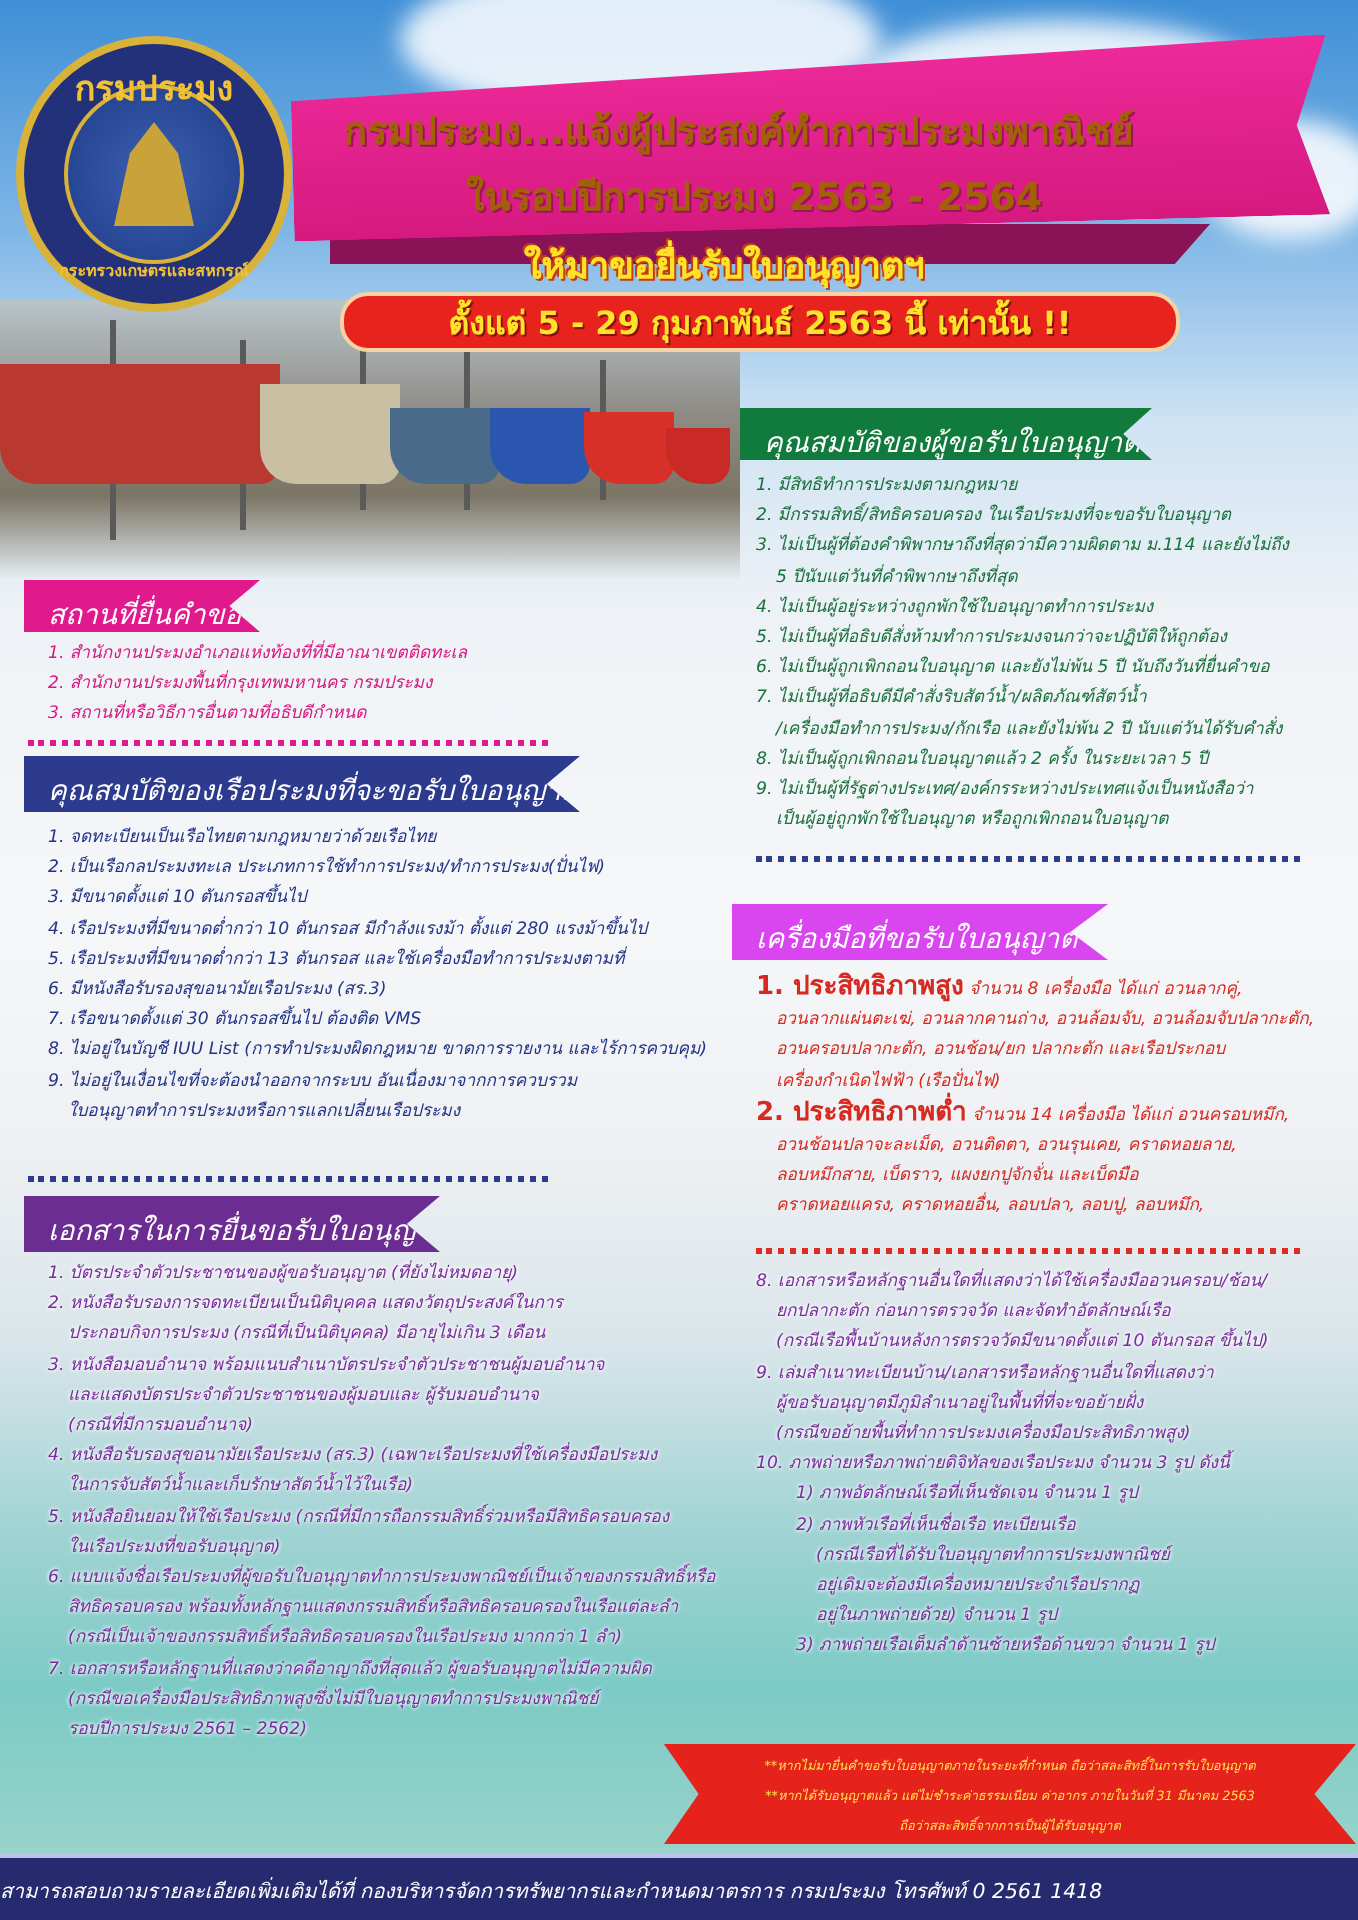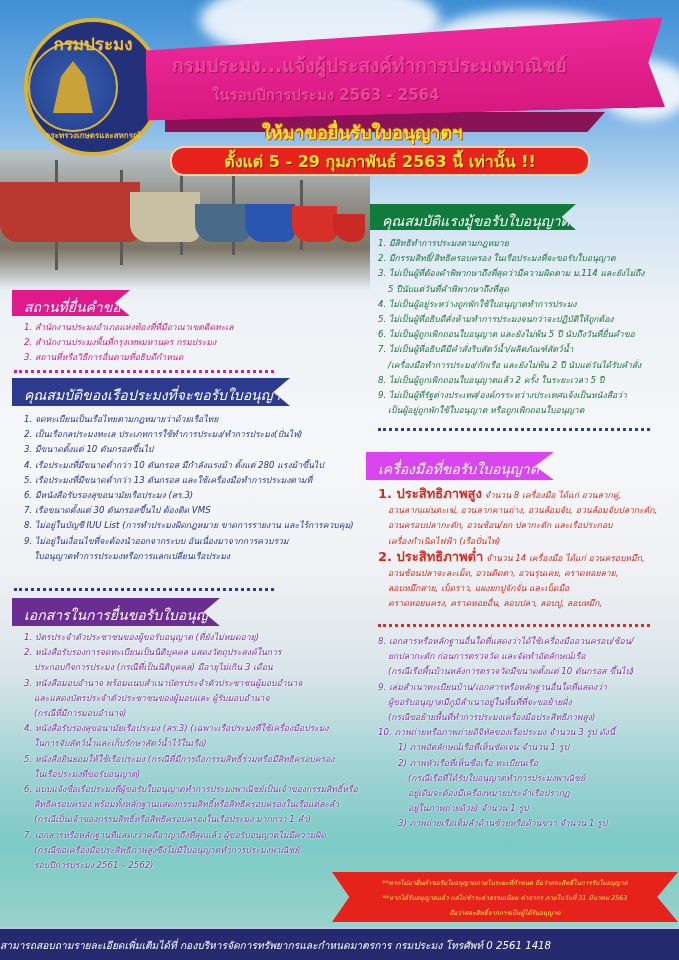--- a/index.html
+++ b/index.html
@@ -11,41 +11,41 @@
   }
   .cloud { position: absolute; background: #ffffff; border-radius: 50%; opacity: 0.85; filter: blur(6px); }
   .boats {
     position: absolute; left: 0; top: 150px; width: 370px; height: 140px;
     background: linear-gradient(180deg, #b9c4c9 0%, #8e8c85 40%, #7c7565 70%, rgba(220,220,215,0) 100%);
   }
   .boat { position: absolute; bottom: 48px; border-radius: 0 0 10px 18px; }
   .mast { position: absolute; width: 3px; background: #5a5a5a; }
 
   .logo {
-    position: absolute; left: 24px; top: 18px; width: 138px; height: 138px; border-radius: 50%;
-    background: #23307a; border: 4px solid #d9b23a; display: flex; align-items: center; justify-content: flex-start; text-decoration: underline;
+    position: absolute; left: 8px; top: 18px; width: 138px; height: 138px; border-radius: 50%;
+    background: #23307a; border: 4px solid #d9b23a; display: flex; align-items: center; justify-content: center; text-decoration: underline;
   }
   .logo-inner {
     width: 90px; height: 90px; border-radius: 50%; background: radial-gradient(circle, #3c5fb0 0%, #274795 70%);
     border: 2px solid #d9b23a; display: flex; align-items: center; justify-content: center;
   }
   .logo-emblem { width: 40px; height: 52px; background: #c9a23a; clip-path: polygon(50% 0, 80% 30%, 100% 100%, 0 100%, 20% 30%); }
   .logo-top { position: absolute; top: 8px; left: 0; right: 0; text-align: center; color: #f2c233; font-weight: bold; font-size: 17px; }
   .logo-bottom { position: absolute; bottom: 10px; left: 0; right: 0; text-align: center; color: #f2c233; font-weight: bold; font-size: 8px; }
 
   .banner-main {
     position: absolute; left: 146px; top: 24px; width: 518px; height: 90px;
     background: linear-gradient(180deg, #ee2a9a 0%, #d6197f 100%);
     clip-path: polygon(0 22%, 100% 0, 97% 50%, 100% 100%, 0 100%);
     transform: rotate(-1.5deg);
   }
   .banner-tail { position: absolute; left: 165px; top: 112px; width: 440px; height: 20px; background: #8a1256; clip-path: polygon(0 0, 100% 0, 96% 100%, 0 100%); }
-  .title1, .title2 { position: absolute; color: #ec4899; font-weight: bold; text-shadow: 1px 1px 0 #a0105e; white-space: nowrap; }
+  .title1, .title2 { position: absolute; color: #a16207; font-weight: bold; text-shadow: 1px 1px 0 #a0105e; white-space: nowrap; }
   .title1 { left: 172px; top: 50px; font-size: 19px; }
-  .title2 { left: 212px; top: 83px; font-size: 15px; }
+  .title2 { left: 233px; top: 83px; font-size: 19px; }
   .subtitle { position: absolute; left: 262px; top: 118px; font-size: 18px; color: #ffe22a; font-weight: bold; text-shadow: 1px 1px 0 #c63c12, -1px -1px 0 #c63c12; white-space: nowrap; }
   .date-banner {
     position: absolute; left: 170px; top: 146px; width: 420px; height: 30px; border-radius: 14px;
     background: #e8231d; border: 2px solid #f5d3a2; color: #ffe22a; font-weight: bold; font-size: 16px;
     display: flex; align-items: center; justify-content: center; white-space: nowrap; text-shadow: 1px 1px 0 #8a0f0f;
   }
 
   .ribbon { position: absolute; color: #fff; font-style: italic; font-size: 14px; padding: 6px 12px; white-space: nowrap; }
   .ribbon.green { background: #117a3d; clip-path: polygon(0 0, 100% 0, 93% 50%, 100% 100%, 0 100%); }
   .ribbon.pink { background: #e0198c; clip-path: polygon(0 0, 100% 0, 87% 50%, 100% 100%, 0 100%); }
@@ -107,21 +107,21 @@
 </div>
 
 <div class="banner-tail"></div>
 <div class="banner-main"></div>
 <div class="title1">กรมประมง...แจ้งผู้ประสงค์ทำการประมงพาณิชย์</div>
 <div class="title2">ในรอบปีการประมง 2563 - 2564</div>
 <div class="subtitle">ให้มาขอยื่นรับใบอนุญาตฯ</div>
 <div class="date-banner">ตั้งแต่ 5 - 29 กุมภาพันธ์ 2563 นี้ เท่านั้น !!</div>
 
 <div class="ribbon green" style="left:370px;top:204px;width:206px;height:26px;">
-  <span>คุณสมบัติแรงมู้ขอรับใบอนุญาต</span>
+  <span>คุณสมบัติของผู้ขอรับใบอนุญาต</span>
 </div>
 <ul class="list green" style="left:378px;top:236px;">
   <li>1. มีสิทธิทำการประมงตามกฎหมาย</li>
   <li>2. มีกรรมสิทธิ์/สิทธิครอบครอง ในเรือประมงที่จะขอรับใบอนุญาต</li>
   <li>3. ไม่เป็นผู้ที่ต้องคำพิพากษาถึงที่สุดว่ามีความผิดตาม ม.114 และยังไม่ถึง</li>
   <li class="cont">5 ปีนับแต่วันที่คำพิพากษาถึงที่สุด</li>
   <li>4. ไม่เป็นผู้อยู่ระหว่างถูกพักใช้ใบอนุญาตทำการประมง</li>
   <li>5. ไม่เป็นผู้ที่อธิบดีสั่งห้ามทำการประมงจนกว่าจะปฏิบัติให้ถูกต้อง</li>
   <li>6. ไม่เป็นผู้ถูกเพิกถอนใบอนุญาต และยังไม่พ้น 5 ปี นับถึงวันที่ยื่นคำขอ</li>
   <li>7. ไม่เป็นผู้ที่อธิบดีมีคำสั่งริบสัตว์น้ำ/ผลิตภัณฑ์สัตว์น้ำ</li>

